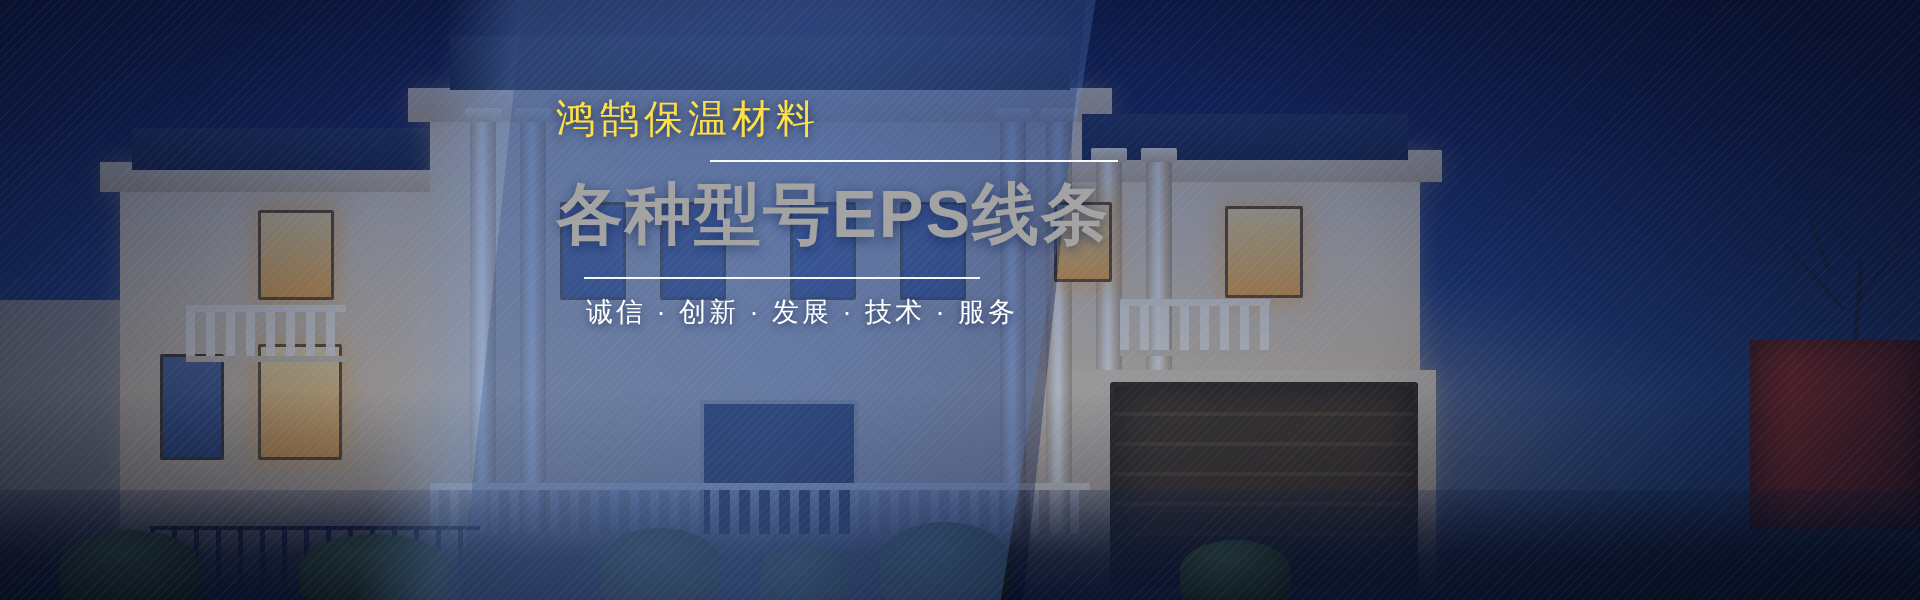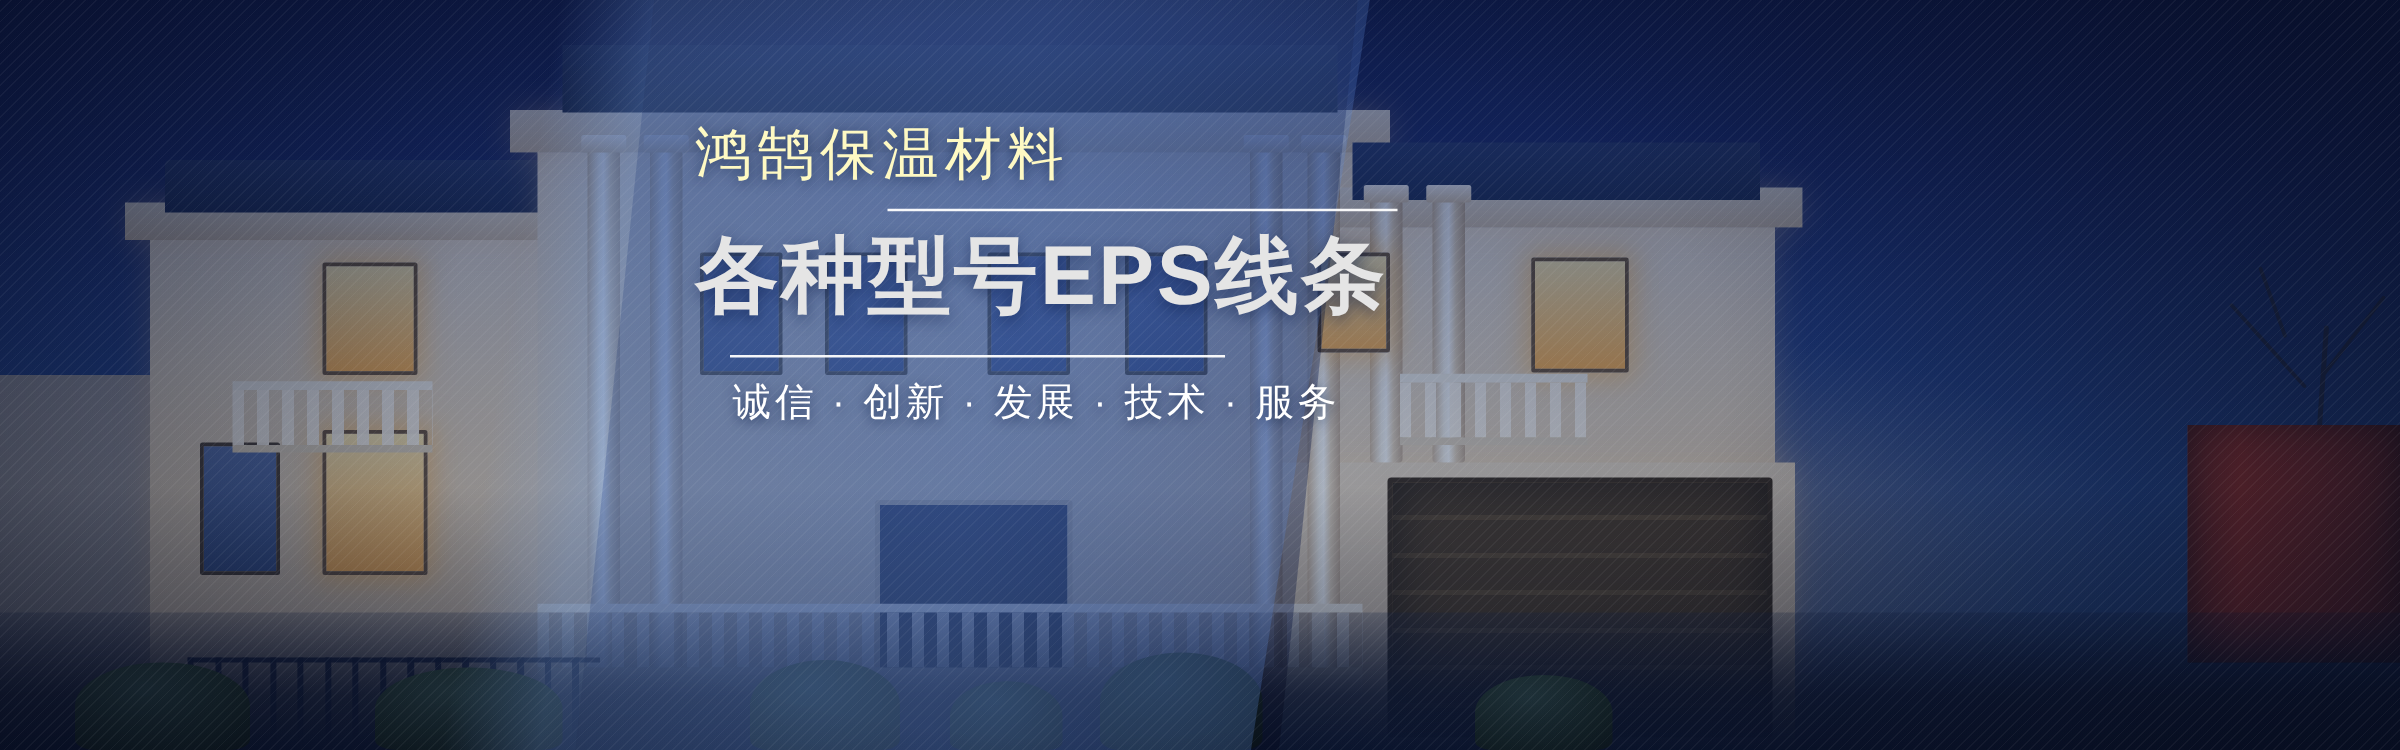--- a/index.html
+++ b/index.html
@@ -188,60 +188,60 @@
 
   
   .copy {
     position: absolute;
     left: 556px;
     top: 96px;
     width: 640px;
     z-index: 40;
   }
   .brand {
-    color: #fef9c3;
-    font-size: 45px;
+    color: #fde047;
+    font-size: 39px;
     letter-spacing: 5px;
     font-weight: 400;
     line-height: 1.2;
     text-shadow: 0 2px 10px rgba(0,20,60,0.65);
     white-space: nowrap;
   }
   .rule {
     margin-top: 17px;
     margin-left: 154px;
     width: 408px;
     height: 2px;
     background: #ffffff;
     opacity: .95;
   }
   .head {
     margin-top: 14px;
-    color: #e5e5e5;
+    color: #a3a3a3;
     font-size: 67px;
     font-weight: 700;
     line-height: 1.12;
     letter-spacing: 2px;
     white-space: nowrap;
     text-shadow: 0 3px 12px rgba(10,25,70,0.55);
   }
   .head.l2 { margin-top: 2px; }
   .rule2 {
     margin-top: 26px;
     margin-left: 28px;
     width: 396px;
     height: 2px;
     background: #ffffff;
     opacity: .95;
   }
   .tag {
     margin-top: 15px;
     margin-left: 30px;
     color: #ffffff;
-    font-size: 31px;
+    font-size: 27px;
     letter-spacing: 3px;
     font-weight: 400;
     white-space: nowrap;
     text-shadow: 0 2px 9px rgba(0,20,60,0.6);
   }
 </style>
 </head>
 <body>
 
 <div id="banner">

